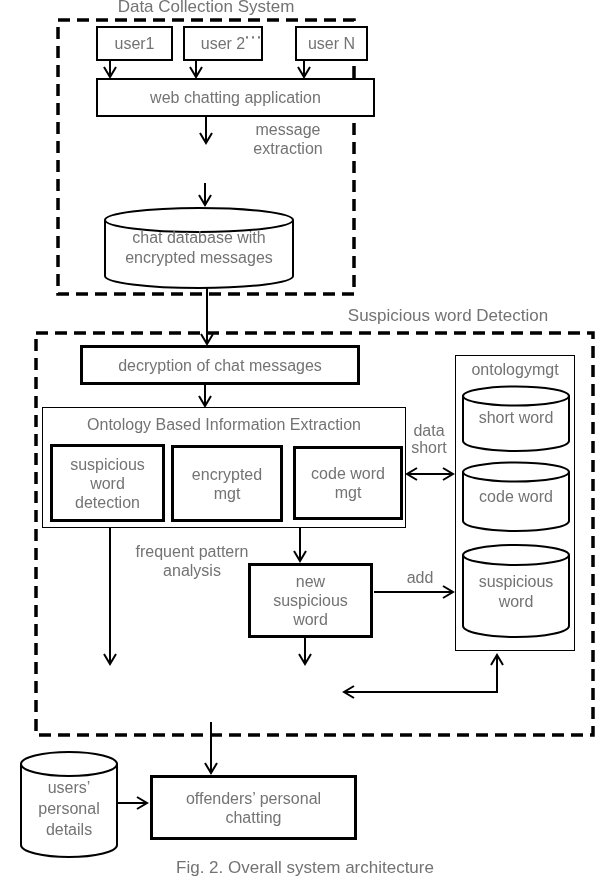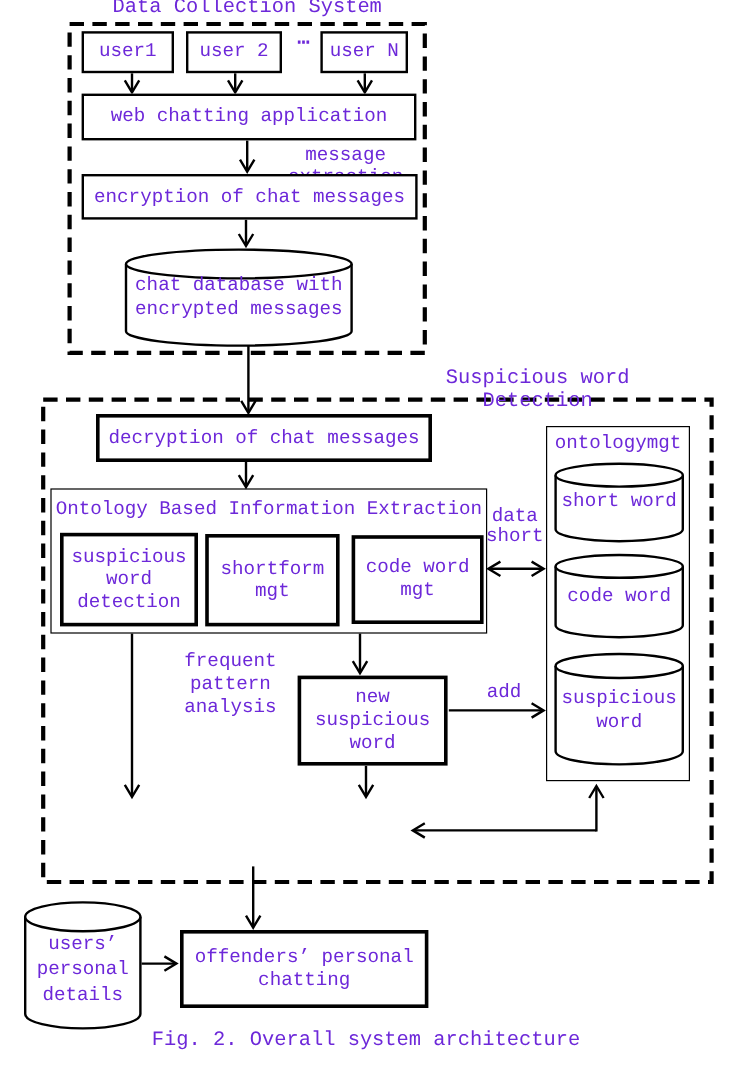--- a/index.html
+++ b/index.html
@@ -1,35 +1,35 @@
 <!DOCTYPE html>
 <html><head>
 <meta charset="utf-8">
 <style>
   html,body{margin:0;padding:0;background:#fff;}
   #canvas{
     position:relative;
     width:609px;height:888px;
     background:#ffffff;
-    font-family:Liberation Mono, monospace;
+    font-family:Liberation Sans, sans-serif;
     font-size:16px;
-    color:#6d28d9;
+    color:#737373;
     overflow:hidden;
   }
   #wires{position:absolute;left:0;top:0;width:609px;height:888px;}
   .abs{position:absolute;box-sizing:border-box;}
   .box{
     border:3px solid #000;
     background:#fff;
     display:flex;align-items:center;justify-content:center;
     text-align:center;
     white-space:pre-line;
     line-height:19px;
   }
-  .box.med{border-width:2.5px;}
+  .box.med{border-width:2.5px;margin-left:28px;}
   .box.thin{border-width:1.5px;background:transparent;}
   .label{
     white-space:pre-line;text-align:center;line-height:19px;background:transparent;
   }
   .title{font-size:17px;}
   .cyl-text{position:absolute;text-align:center;white-space:pre-line;line-height:20px;}
 </style>
 </head>
 <body>
 
@@ -92,36 +92,35 @@
 
   <div class="abs box med" style="left:68px;top:26px;width:77px;height:35px;">user1</div>
   <div class="abs box med" style="left:155px;top:26px;width:80px;height:35px;">user 2</div>
   <div class="abs label" style="left:239px;top:28px;width:28px;font-size:18px;">⋯</div>
   <div class="abs box med" style="left:68px;top:78px;width:279px;height:39px;">web chatting application</div>
 
   <div class="abs box med" style="left:267px;top:26px;width:73px;height:35px;">user N</div>
 
   <div class="abs label" style="left:220px;top:120px;width:136px;">message extraction</div>
 
-  <div class="abs box med" style="left:68px;top:145px;width:280px;height:38px;">encryption of chat messages</div>
 
   <div class="cyl-text" style="left:104px;top:228px;width:190px;">chat database with
 encrypted messages</div>
 
   <div class="abs label title" style="left:340px;top:306px;width:216px;">Suspicious word Detection</div>
 
   <div class="abs box" style="left:80px;top:345px;width:280px;height:40px;">decryption of chat messages</div>
 
   <div class="abs box thin" style="left:42px;top:407px;width:364px;height:121px;"></div>
   <div class="abs label" style="left:42px;top:415px;width:364px;">Ontology Based Information Extraction</div>
 
   <div class="abs box" style="left:50px;top:444px;width:115px;height:78px;">suspicious
 word
 detection</div>
-  <div class="abs box" style="left:171px;top:445px;width:112px;height:77px;">shortform
+  <div class="abs box" style="left:171px;top:445px;width:112px;height:77px;">encrypted
 mgt</div>
   <div class="abs box" style="left:293px;top:446px;width:110px;height:74px;">code word
 mgt</div>
 
   <div class="abs label" style="left:399px;top:422px;width:60px;line-height:17px;">data
 short</div>
 
   <div class="abs box thin" style="left:455px;top:355px;width:120px;height:296px;"></div>
   <div class="abs label" style="left:455px;top:360px;width:120px;">ontologymgt</div>
 

